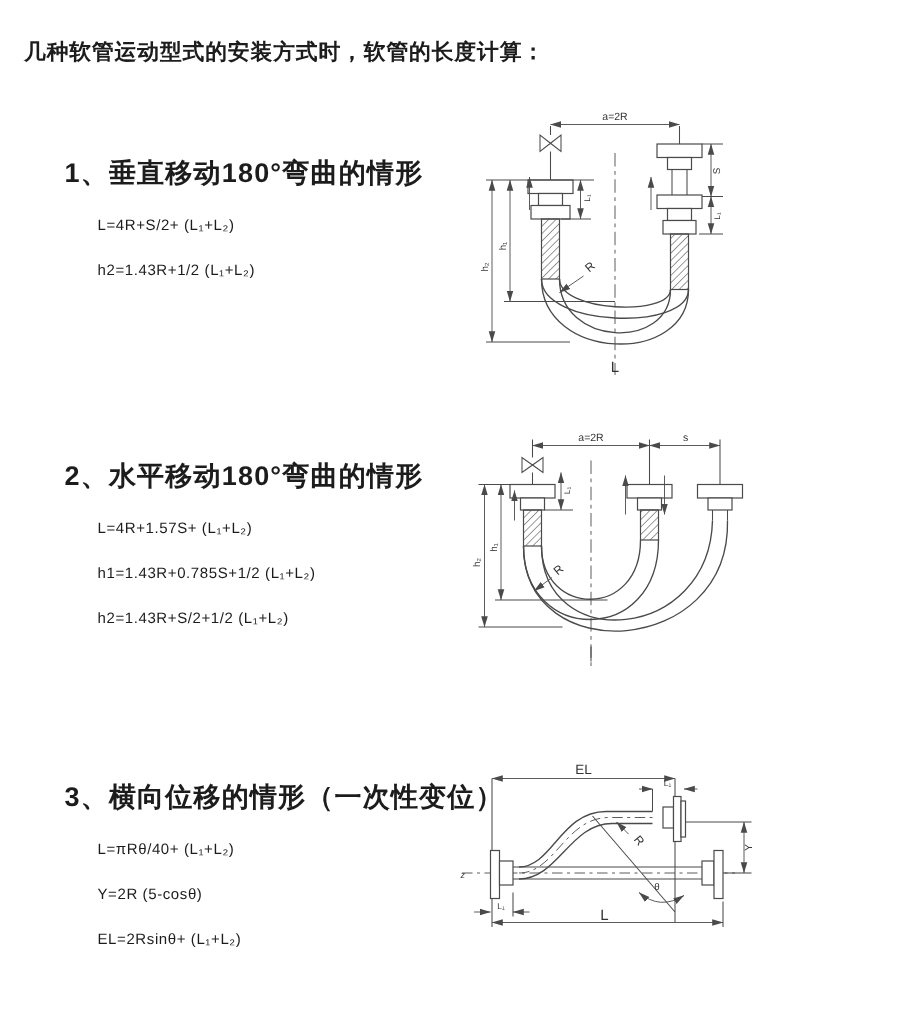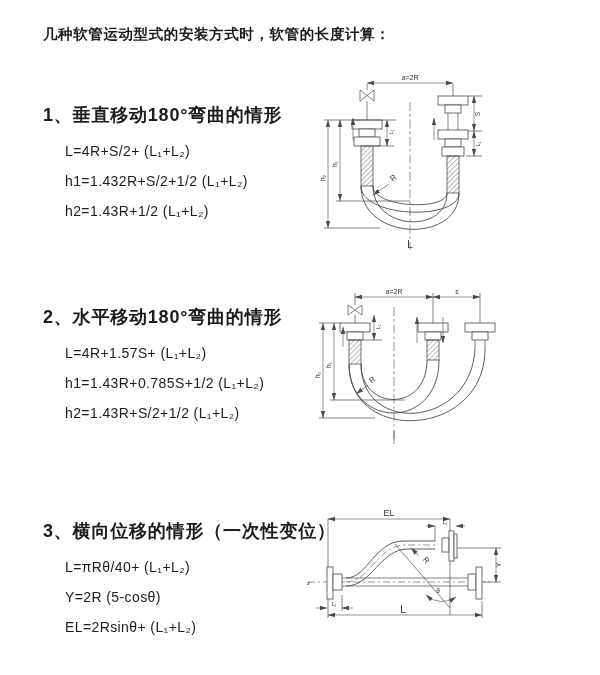--- a/index.html
+++ b/index.html
@@ -2,48 +2,47 @@
 <html><head>
 <meta charset="utf-8">
 <style>
   html,body{margin:0;padding:0;}
   body{
     width:600px;height:675px;position:relative;background:#ffffff;
     font-family:"Liberation Sans","DejaVu Sans",sans-serif;
     color:#1c1c1c;overflow:hidden;
   }
   .page-title{
-    position:absolute;left:43px;top:25px;font-size:14.5px;font-weight:bold;
+    position:absolute;left:16px;top:25px;font-size:14.5px;font-weight:bold;
     letter-spacing:0.6px;white-space:nowrap;
   }
   .section{position:absolute;}
   .sec-heading{font-size:18px;font-weight:bold;letter-spacing:0.8px;white-space:nowrap;}
   .formulas{margin-top:9px;margin-left:22px;}
-  .formula{font-size:14px;line-height:30px;letter-spacing:0.4px;white-space:nowrap;}
+  .formula{font-size:10px;line-height:30px;letter-spacing:0.4px;white-space:nowrap;}
   .diagram{position:absolute;}
   svg{display:block;}
   svg text{font-family:"Liberation Sans","DejaVu Sans",sans-serif;fill:#333;}
   .thin{stroke:#4a4a4a;stroke-width:0.7;fill:none;}
   .tube{stroke:#4a4a4a;stroke-width:0.9;fill:none;}
   .fit{stroke:#4a4a4a;stroke-width:0.8;fill:#ffffff;}
   .braid{stroke:#4a4a4a;stroke-width:0.8;}
   .dim{stroke:#4a4a4a;stroke-width:0.6;fill:none;}
   .cl{stroke:#4a4a4a;stroke-width:0.6;fill:none;stroke-dasharray:9 3 2.5 3;}
   .hcl{stroke:#4a4a4a;stroke-width:0.6;fill:none;stroke-dasharray:7 3 2 3;}
 </style>
 </head>
 <body>
 
 <div class="page-title">几种软管运动型式的安装方式时，软管的长度计算：</div>
 
 <div class="section" style="left:43px;top:103px;">
   <div class="sec-heading">1、垂直移动180°弯曲的情形</div>
   <div class="formulas">
     <div class="formula">L=4R+S/2+ (L₁+L₂)</div>
-    <div class="formula">h1=1.432R+S/2+1/2 (L₁+L₂)</div>
     <div class="formula">h2=1.43R+1/2 (L₁+L₂)</div>
   </div>
 </div>
 
 <div class="section" style="left:43px;top:305px;">
   <div class="sec-heading">2、水平移动180°弯曲的情形</div>
   <div class="formulas">
     <div class="formula">L=4R+1.57S+ (L₁+L₂)</div>
     <div class="formula">h1=1.43R+0.785S+1/2 (L₁+L₂)</div>
     <div class="formula">h2=1.43R+S/2+1/2 (L₁+L₂)</div>

